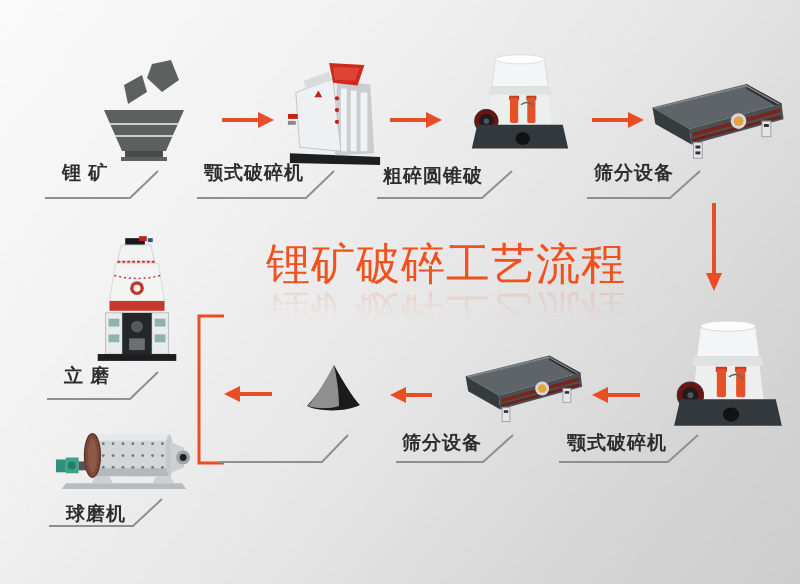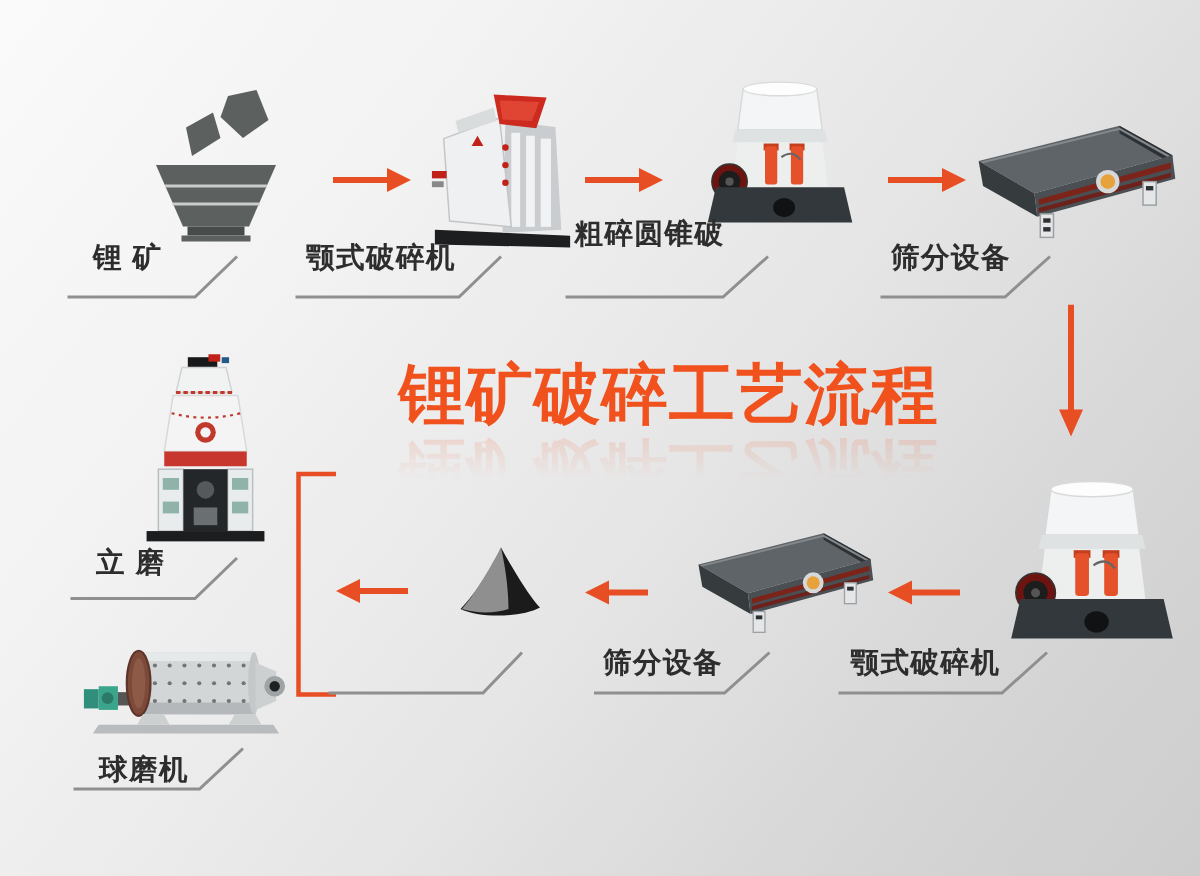--- a/index.html
+++ b/index.html
@@ -16,21 +16,21 @@
     position:absolute;font-size:19px;font-weight:bold;color:var(--label-color);
     letter-spacing:1px;white-space:nowrap;line-height:1.1;
   }
   .swoosh{position:absolute;color:var(--line-color);}
   .swoosh polyline{fill:none;stroke:currentColor;stroke-width:2;}
   .arrow{position:absolute;color:var(--accent);}
   .arrow line{stroke:currentColor;stroke-width:4;}
   .arrow polygon{fill:currentColor;}
   .title{
     position:absolute;left:250px;top:241px;width:392px;text-align:center;
-    font-size:44px;font-weight:bold;letter-spacing:1px;line-height:1.05;
+    font-size:44px;font-weight:normal;letter-spacing:1px;line-height:1.05;
     color:var(--title-color);white-space:nowrap;
   }
   .title-reflect{
     top:289px;transform:scaleY(-1);opacity:.20;
     -webkit-mask-image:linear-gradient(to bottom,transparent 35%,rgba(0,0,0,.8) 100%);
             mask-image:linear-gradient(to bottom,transparent 35%,rgba(0,0,0,.8) 100%);
   }
   svg{display:block;}
 </style>
 </head>
@@ -242,21 +242,21 @@
   <span class="label" style="left:62px;top:163px">锂 矿</span>
   <svg class="swoosh" style="left:44px;top:168px" width="116" height="32" viewBox="0 0 116 32">
       <polyline points="1,30 86,30 114,3"></polyline>
     </svg>
 
   <span class="label" style="left:204px;top:163px">颚式破碎机</span>
   <svg class="swoosh" style="left:196px;top:168px" width="140" height="32" viewBox="0 0 140 32">
       <polyline points="1,30 110,30 138,3"></polyline>
     </svg>
 
-  <span class="label" style="left:383px;top:147px">粗碎圆锥破</span>
+  <span class="label" style="left:383px;top:166px">粗碎圆锥破</span>
   <svg class="swoosh" style="left:376px;top:168px" width="138" height="32" viewBox="0 0 138 32">
       <polyline points="1,30 106,30 136,3"></polyline>
     </svg>
 
   <span class="label" style="left:594px;top:163px">筛分设备</span>
   <svg class="swoosh" style="left:586px;top:168px" width="116" height="32" viewBox="0 0 116 32">
       <polyline points="1,30 84,30 114,3"></polyline>
     </svg>
 
   <span class="label" style="left:567px;top:433px">颚式破碎机</span>

